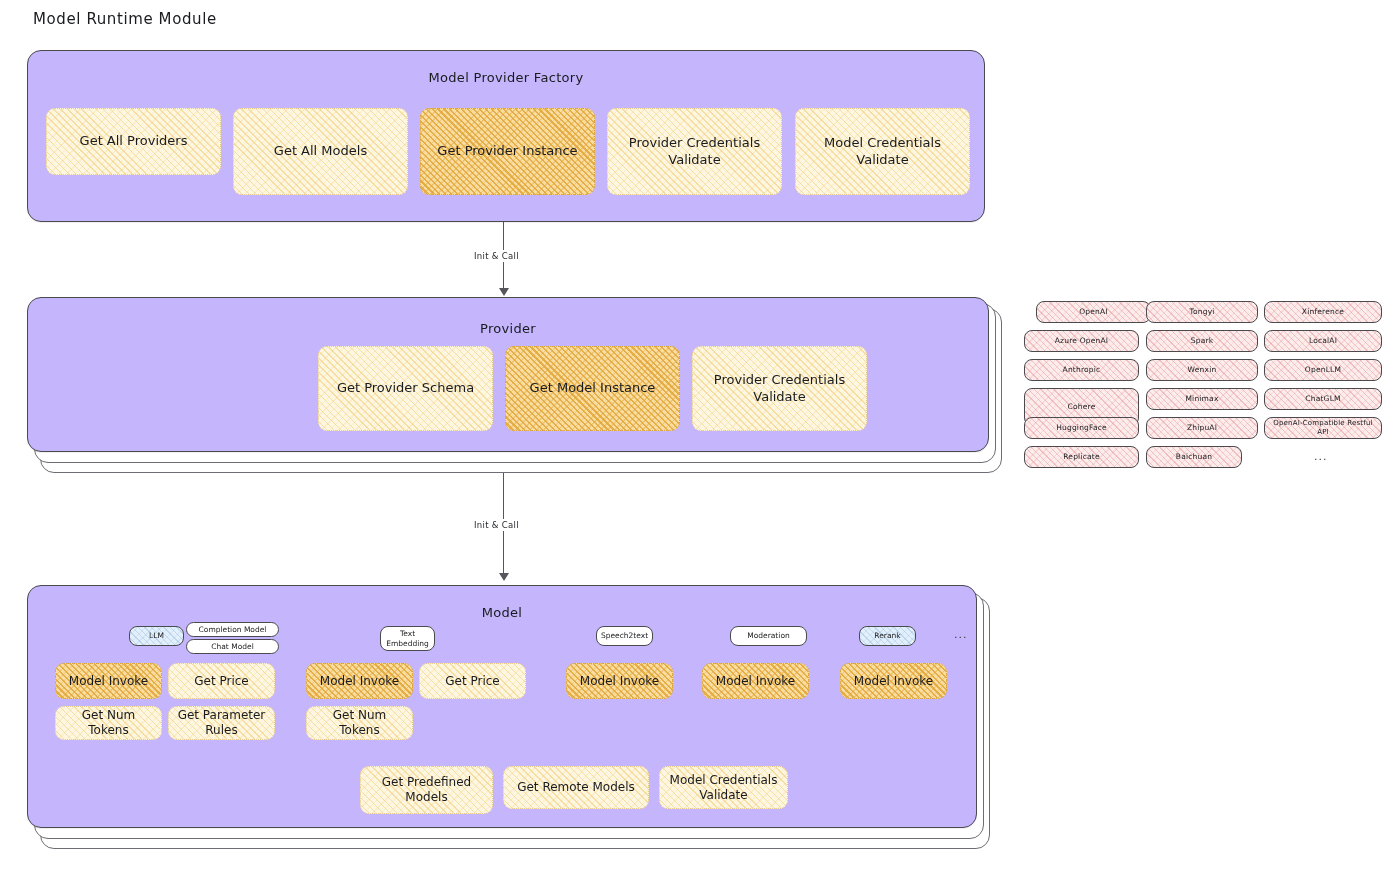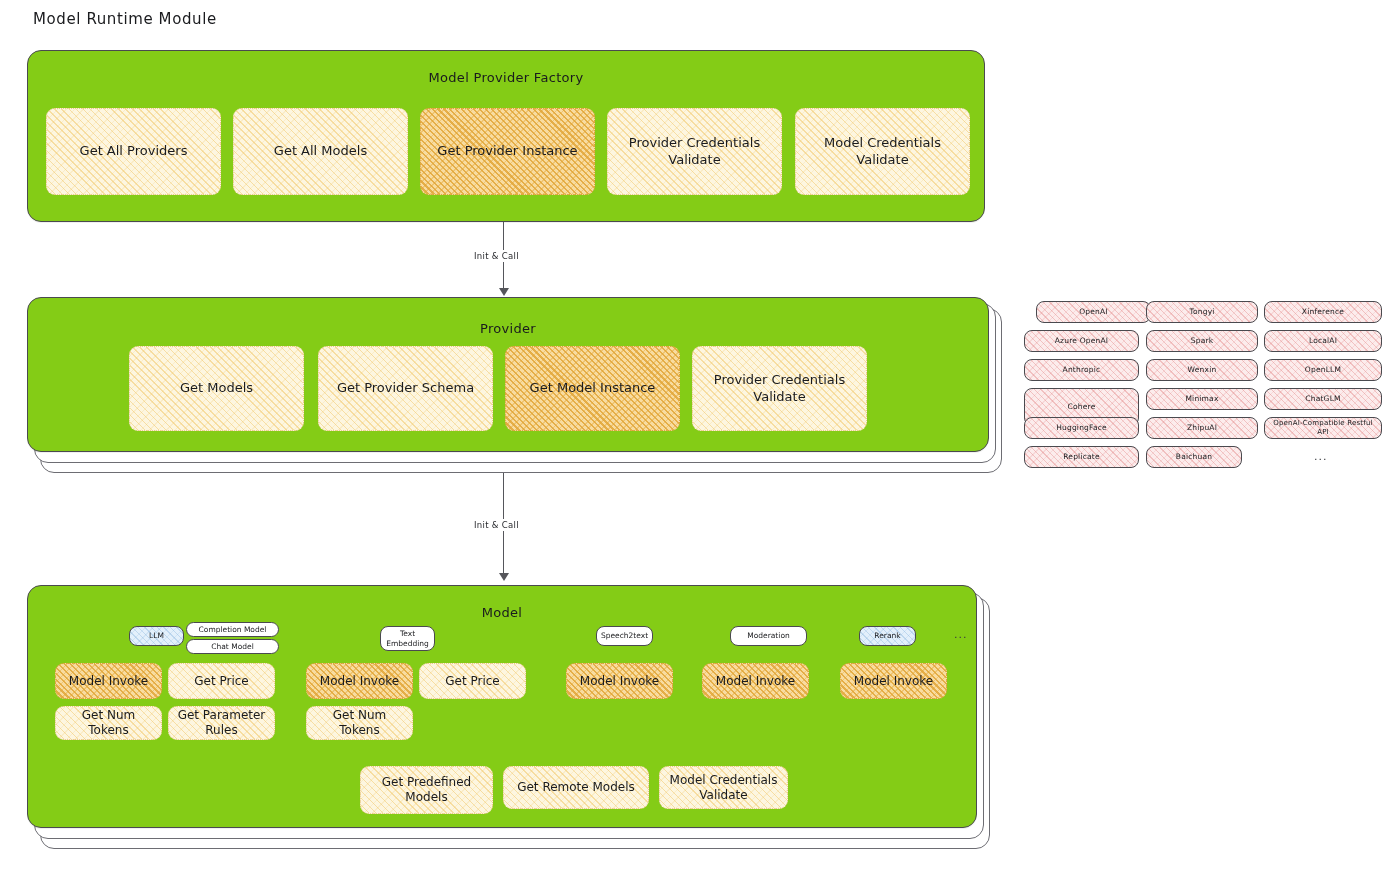--- a/index.html
+++ b/index.html
@@ -15,21 +15,21 @@
   
   .page-title{
     position:absolute;left:33px;top:10px;
     font-size:15px;letter-spacing:.6px;color:#1a1b1e;
     font-family:"DejaVu Sans", sans-serif;
   }
 
   
   .card{
     position:absolute;
-    background:#84cc16;
+    background:#c4b5fd;
     border:1.2px solid #4a4a4f;
     border-radius:14px;
     box-sizing:border-box;
   }
   .card.shadowed{ box-shadow:0 1px 0 rgba(0,0,0,.06); }
 
   
   .stack-layer{
     position:absolute;
     background:#ffffff;
@@ -135,21 +135,21 @@
   }
 </style>
 </head>
 <body>
 
 <div class="page-title">Model Runtime Module</div>
 
 <div class="card shadowed" style="left:27px;top:50px;width:958px;height:172px;">
   <div class="card-title" style="top:19px;">Model Provider Factory</div>
 
-  <div class="hbox cream fs13" style="left:18px;top:57px;width:175px;height:87px;">Get All Providers</div>
+  <div class="hbox cream fs13" style="left:18px;top:57px;width:175px;height:67px;">Get All Providers</div>
 
   <div class="hbox cream fs13" style="left:205px;top:57px;width:175px;height:87px;">Get All Models</div>
 
   <div class="hbox gold fs13" style="left:392px;top:57px;width:175px;height:87px;">Get Provider Instance</div>
 
   <div class="hbox cream fs13" style="left:579px;top:57px;width:175px;height:87px;">Provider Credentials Validate</div>
 
   <div class="hbox cream fs13" style="left:767px;top:57px;width:175px;height:87px;">Model Credentials Validate</div>
 </div>
 
@@ -158,21 +158,20 @@
   <div class="arrowhead" style="top:66px;"></div>
   <div class="conn-label" style="left:-33px;top:28px;">Init &amp; Call</div>
 </div>
 
 <div class="stack-layer" style="left:40px;top:308px;width:962px;height:165px;"></div>
 <div class="stack-layer" style="left:34px;top:303px;width:962px;height:160px;"></div>
 
 <div class="card shadowed" style="left:27px;top:297px;width:962px;height:155px;z-index:2;">
   <div class="card-title" style="top:23px;">Provider</div>
 
-  <div class="hbox cream fs13" style="left:101px;top:48px;width:175px;height:85px;">Get Models</div>
 
   <div class="hbox cream fs13" style="left:290px;top:48px;width:175px;height:85px;">Get Provider Schema</div>
 
   <div class="hbox gold fs13" style="left:477px;top:48px;width:175px;height:85px;">Get Model Instance</div>
 
   <div class="hbox cream fs13" style="left:664px;top:48px;width:175px;height:85px;">Provider Credentials Validate</div>
 </div>
 
 <div style="position:absolute;left:1024px;top:300px;width:360px;height:175px;z-index:4;">
 

